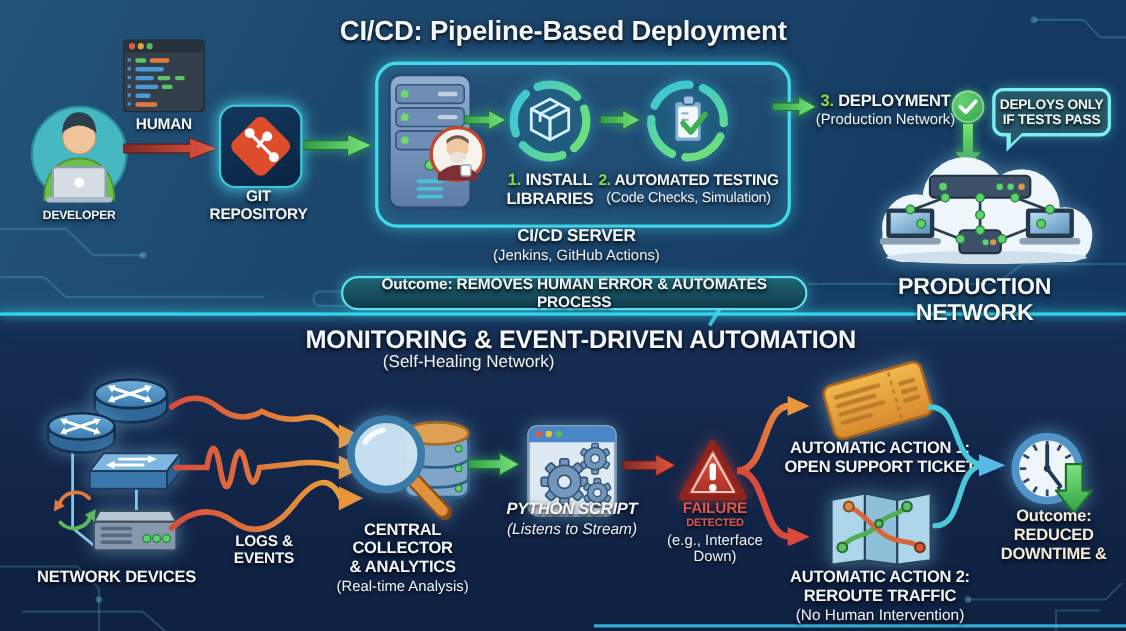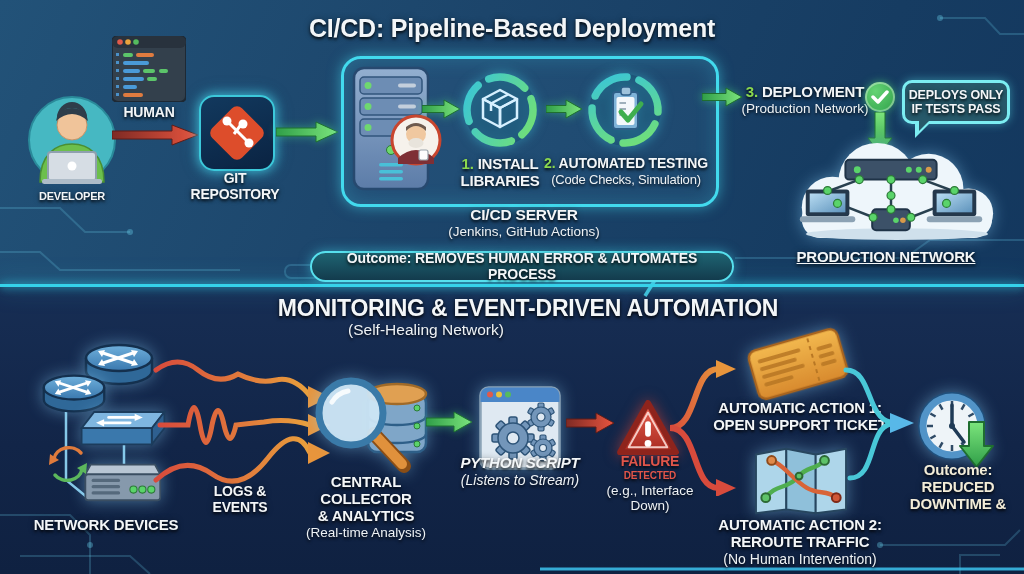--- a/index.html
+++ b/index.html
@@ -326,21 +326,21 @@
       <circle cx="50" cy="57" r="4"></circle>
         <circle cx="178" cy="57" r="4"></circle>
         <circle cx="114" cy="62" r="4"></circle>
       <circle cx="114" cy="76" r="4"></circle>
         <circle cx="60" cy="70" r="4"></circle>
         <circle cx="170" cy="70" r="4"></circle>
       <circle cx="96" cy="84" r="4"></circle>
         <circle cx="134" cy="84" r="4"></circle>
     </g>
   </svg>
-  <div class="abs lbl z3" style="left:786px;top:249px;width:200px;font-size:15px;font-weight:800;text-decoration:underline;">PRODUCTION NETWORK</div>
+  <div class="abs lbl z3" style="left:786px;top:249px;width:200px;font-size:21px;font-weight:800;">PRODUCTION NETWORK</div>
 
   <div class="abs pill z3">
     <span class="lbl" style="font-size:14px;font-weight:800;letter-spacing:-0.1px;">Outcome: REMOVES HUMAN ERROR &amp; AUTOMATES PROCESS</span>
   </div>
 
   <div class="abs lbl z3" style="left:0;top:296px;width:1024px;font-size:23px;font-weight:800;padding-left:16px;">MONITORING &amp; EVENT-DRIVEN AUTOMATION</div>
   <div class="abs sublbl z3" style="left:0;top:321px;width:852px;font-size:15.5px;">(Self-Healing Network)</div>
 
   <svg class="abs z3" style="left:40px;top:360px" width="140" height="160" viewBox="0 0 140 160">
     <g fill="none" stroke="#86c8e8" stroke-width="2.5">

